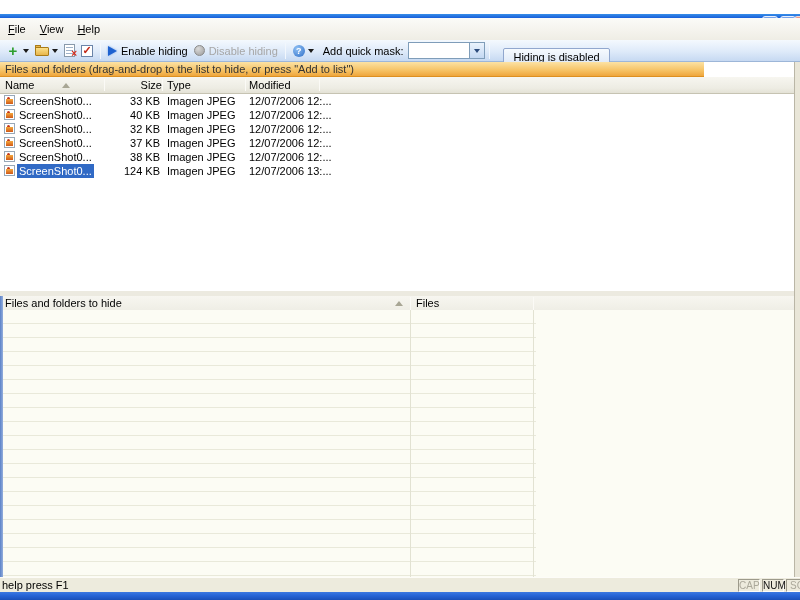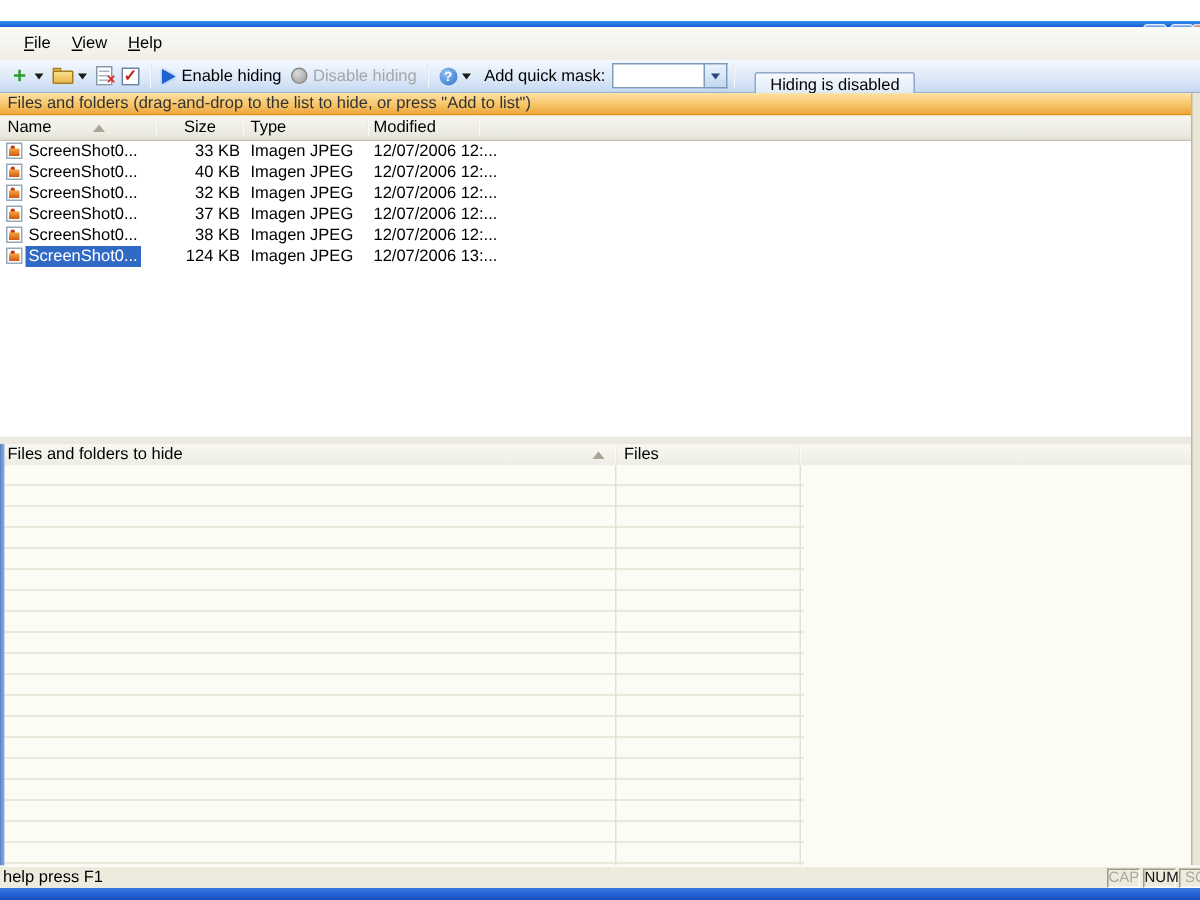--- a/index.html
+++ b/index.html
@@ -19,21 +19,21 @@
     border:1px solid #E8F0FC; position:relative; }
   .glyph-min { position:absolute; left:3px; bottom:2px; width:7px; height:2px; background:#fff; }
   .glyph-restore-back { position:absolute; left:5px; top:2px; width:6px; height:5px; border:1px solid #fff; border-bottom:none; border-left:none; }
   .glyph-restore-front { position:absolute; left:3px; top:4px; width:6px; height:5px; border:1px solid #fff; background:rgba(60,100,200,.4); }
   #close-sliver { position:absolute; right:0; top:2px; width:5px; height:14px;
     background:linear-gradient(180deg,#F0A090 0%,#D44230 50%,#B02818 100%); border-radius:2px 0 0 2px; border:1px solid #F0D8D0; border-right:none; }
 
   
   #menubar { left:0; top:18px; width:800px; height:22px;
     background:linear-gradient(180deg,#FBFBF8 0%,#EFEDE5 100%);
-    display:flex; align-items:center; padding-left:9px; }
+    display:flex; align-items:center; padding-left:1px; }
   .menu-item { padding:3px 7px; cursor:default; }
   .menu-item u { text-decoration:underline; }
 
   
   #toolbar { left:0; top:40px; width:800px; height:22px;
     background:linear-gradient(180deg,#F4F9FE 0%,#DEEAF9 55%,#C6D9F2 100%);
     border-bottom:1px solid #9DB6D8; display:flex; align-items:center; padding-left:3px; }
   .tb-btn { display:flex; align-items:center; height:20px; padding:0 3px; border-radius:2px; }
   .tb-sep { width:1px; height:16px; background:#A9BEDC; border-right:1px solid #F2F7FD; margin:0 4px; }
   .dd-arrow { width:0; height:0; border-left:3px solid transparent; border-right:3px solid transparent;
@@ -55,21 +55,21 @@
   #mask-label { margin:0 5px 0 6px; }
   #mask-combo { display:flex; align-items:center; }
   #mask-input { width:62px; height:17px; border:1px solid #7F9DB9; background:#fff; font:11px "Liberation Sans",sans-serif; padding:0 2px; }
   #mask-drop { width:15px; height:17px; border:1px solid #7F9DB9; border-left:none;
     background:linear-gradient(180deg,#EAF3FD,#C4D8F2); display:flex; align-items:center; justify-content:center; }
   #mask-drop .dd-arrow { margin:0; border-top-color:#2A4A7C; }
   #hiding-status-box { margin-left:9px; border:1px solid #91A7CE; border-radius:2px; padding:2px 9px;
     background:linear-gradient(180deg,#F6FAFE,#DCE7F7);margin-top:12px; }
 
   
-  #infobar { left:0; top:62px; width:800px; height:15px;
+  #infobar { left:0; top:62px; width:704px; height:15px;
     background:linear-gradient(180deg,#FCE2A4 0%,#F6C264 60%,#EFA63C 100%);
     border-bottom:1px solid #DD9020; display:flex; align-items:center; padding-left:5px; color:#333; }
 
   
   .list-header { background:linear-gradient(180deg,#F7F6F0 0%,#EDECE3 70%,#E4E2D6 100%);
     border-bottom:1px solid #C6C3B2; }
   #file-header { left:0; top:77px; width:800px; height:17px; }
   .hdr-cell { position:absolute; top:2px; }
   .hdr-sep { position:absolute; top:2px; bottom:2px; width:1px; background:#CBC8B8; border-right:1px solid #FBFAF6; }
   .sort-glyph { position:absolute; width:0; height:0; border-left:4px solid transparent; border-right:4px solid transparent; border-bottom:5px solid #A8A694; }
@@ -181,21 +181,21 @@
 </div>
 
 <div class="abs" id="infobar">
   <span>Files and folders (drag-and-drop to the list to hide, or press "Add to list")</span>
 </div>
 
 <div class="abs list-header" id="file-header">
   <span class="hdr-cell" style="left:5px">Name</span>
   <span class="sort-glyph" style="left:62px; top:6px"></span>
   <span class="hdr-sep" style="left:104px"></span>
-  <span class="hdr-cell" style="left:82px; width:62px; text-align:right">Size</span>
+  <span class="hdr-cell" style="left:100px; width:62px; text-align:right">Size</span>
   <span class="hdr-sep" style="left:162px"></span>
   <span class="hdr-cell" style="left:167px">Type</span>
   <span class="hdr-sep" style="left:245px"></span>
   <span class="hdr-cell" style="left:249px">Modified</span>
   <span class="hdr-sep" style="left:319px"></span>
 </div>
 
 <div class="abs" id="file-area">
 
     <div class="file-row">

